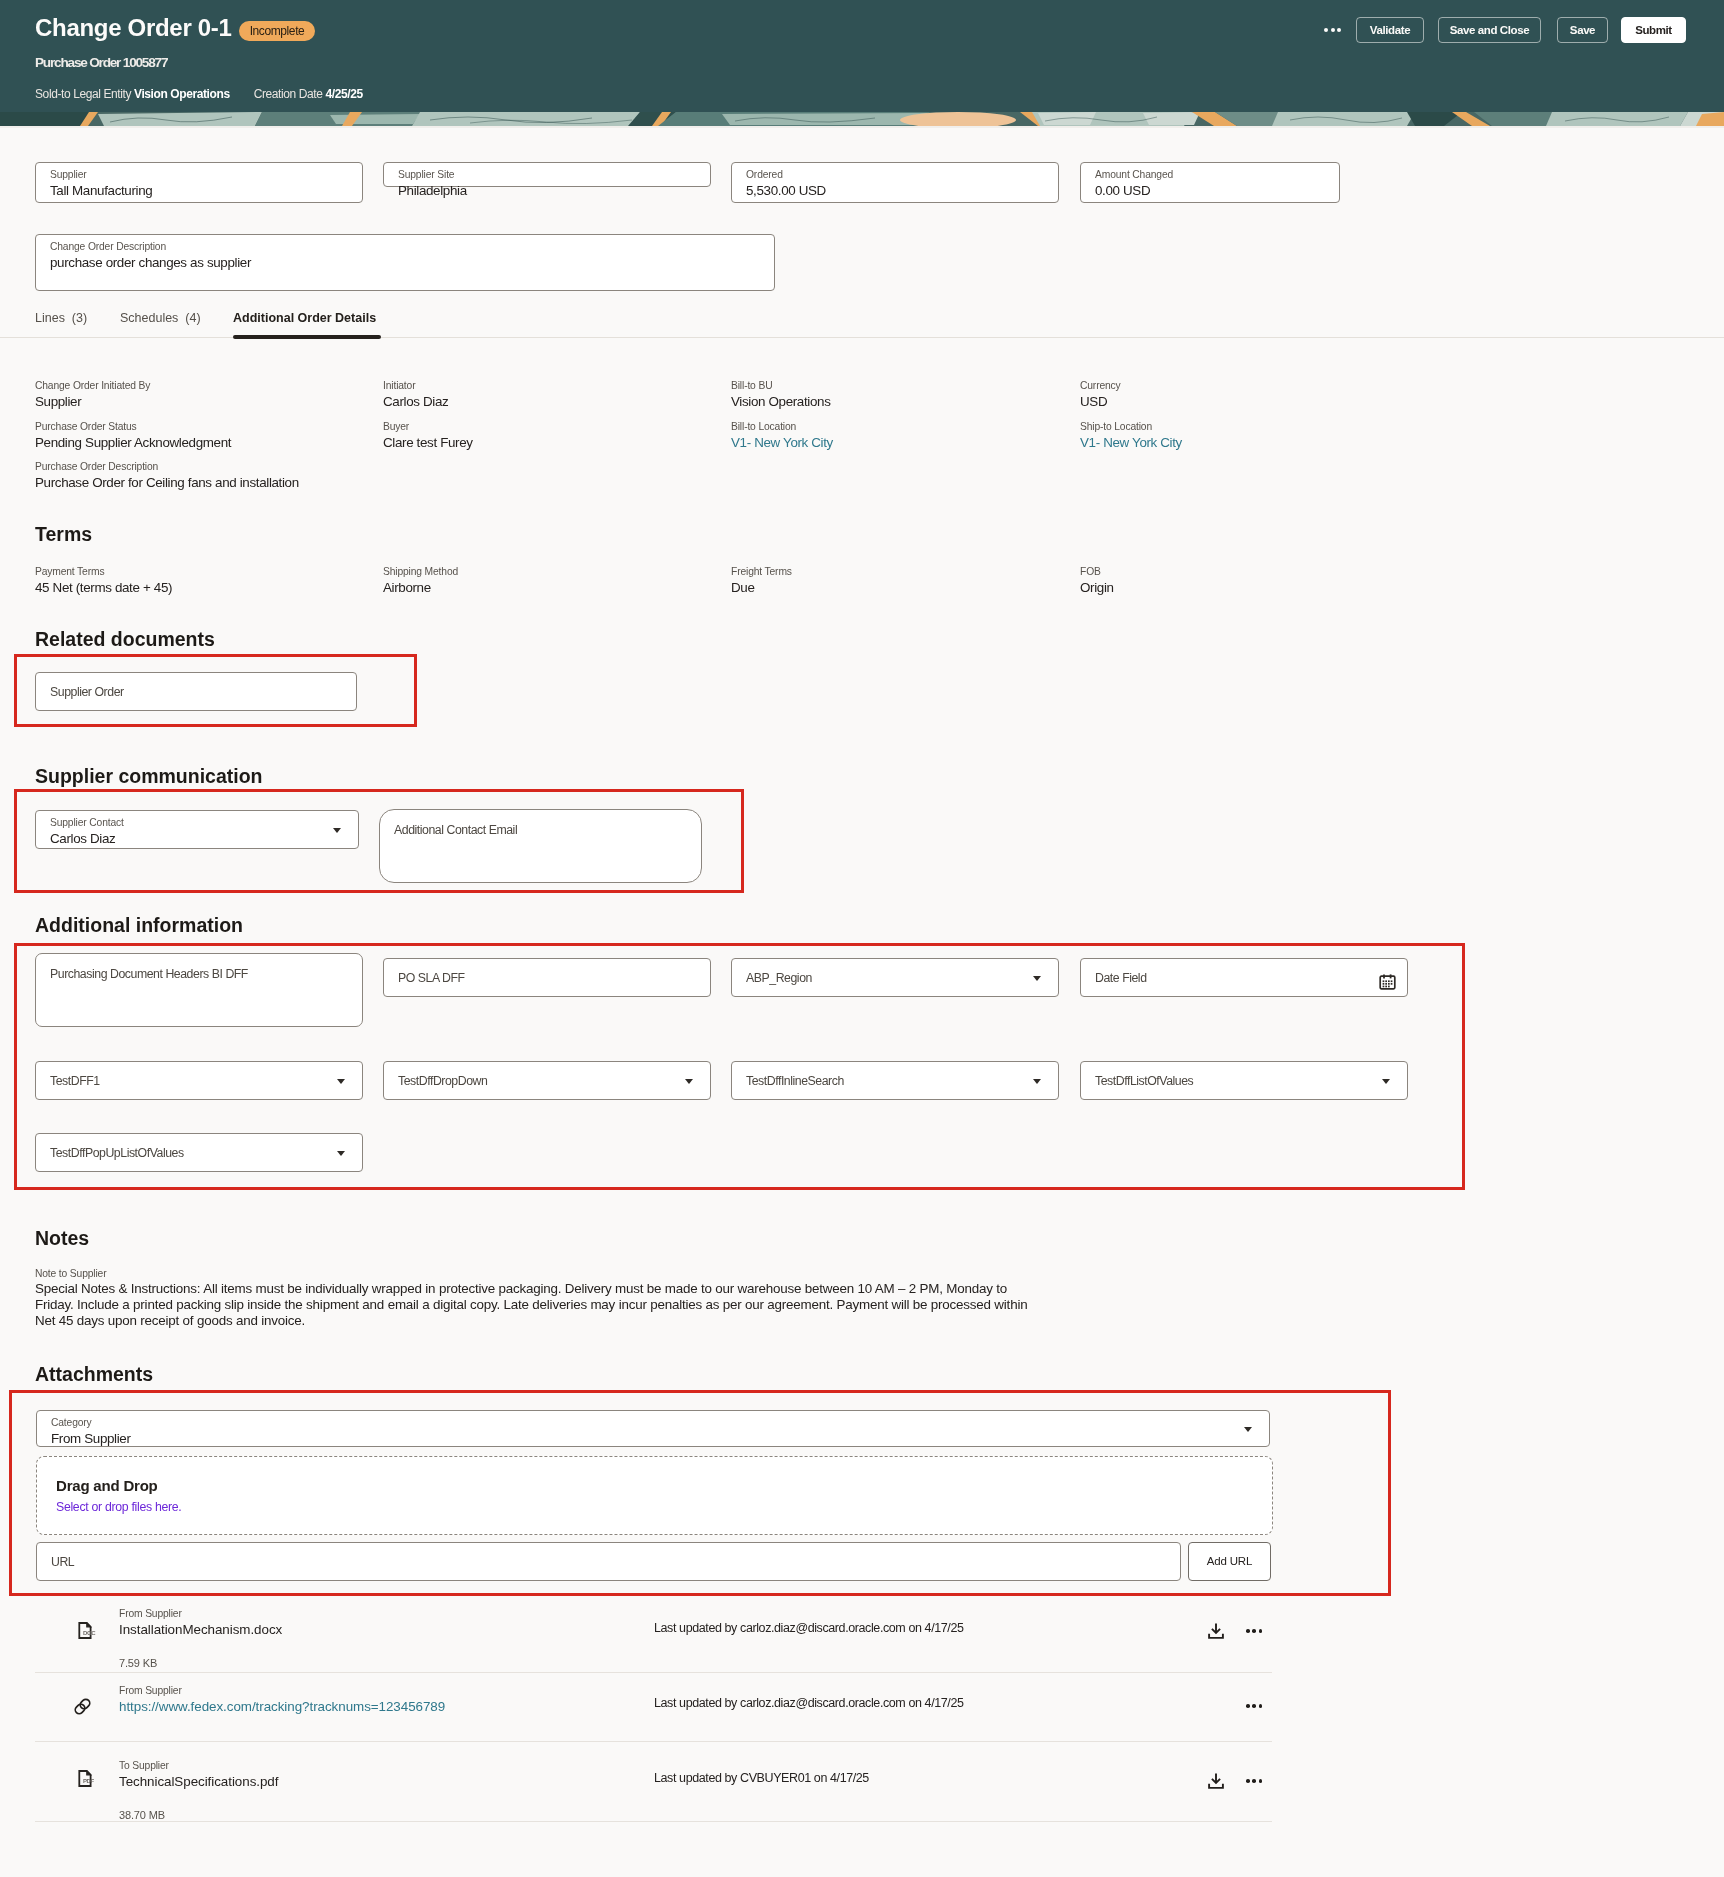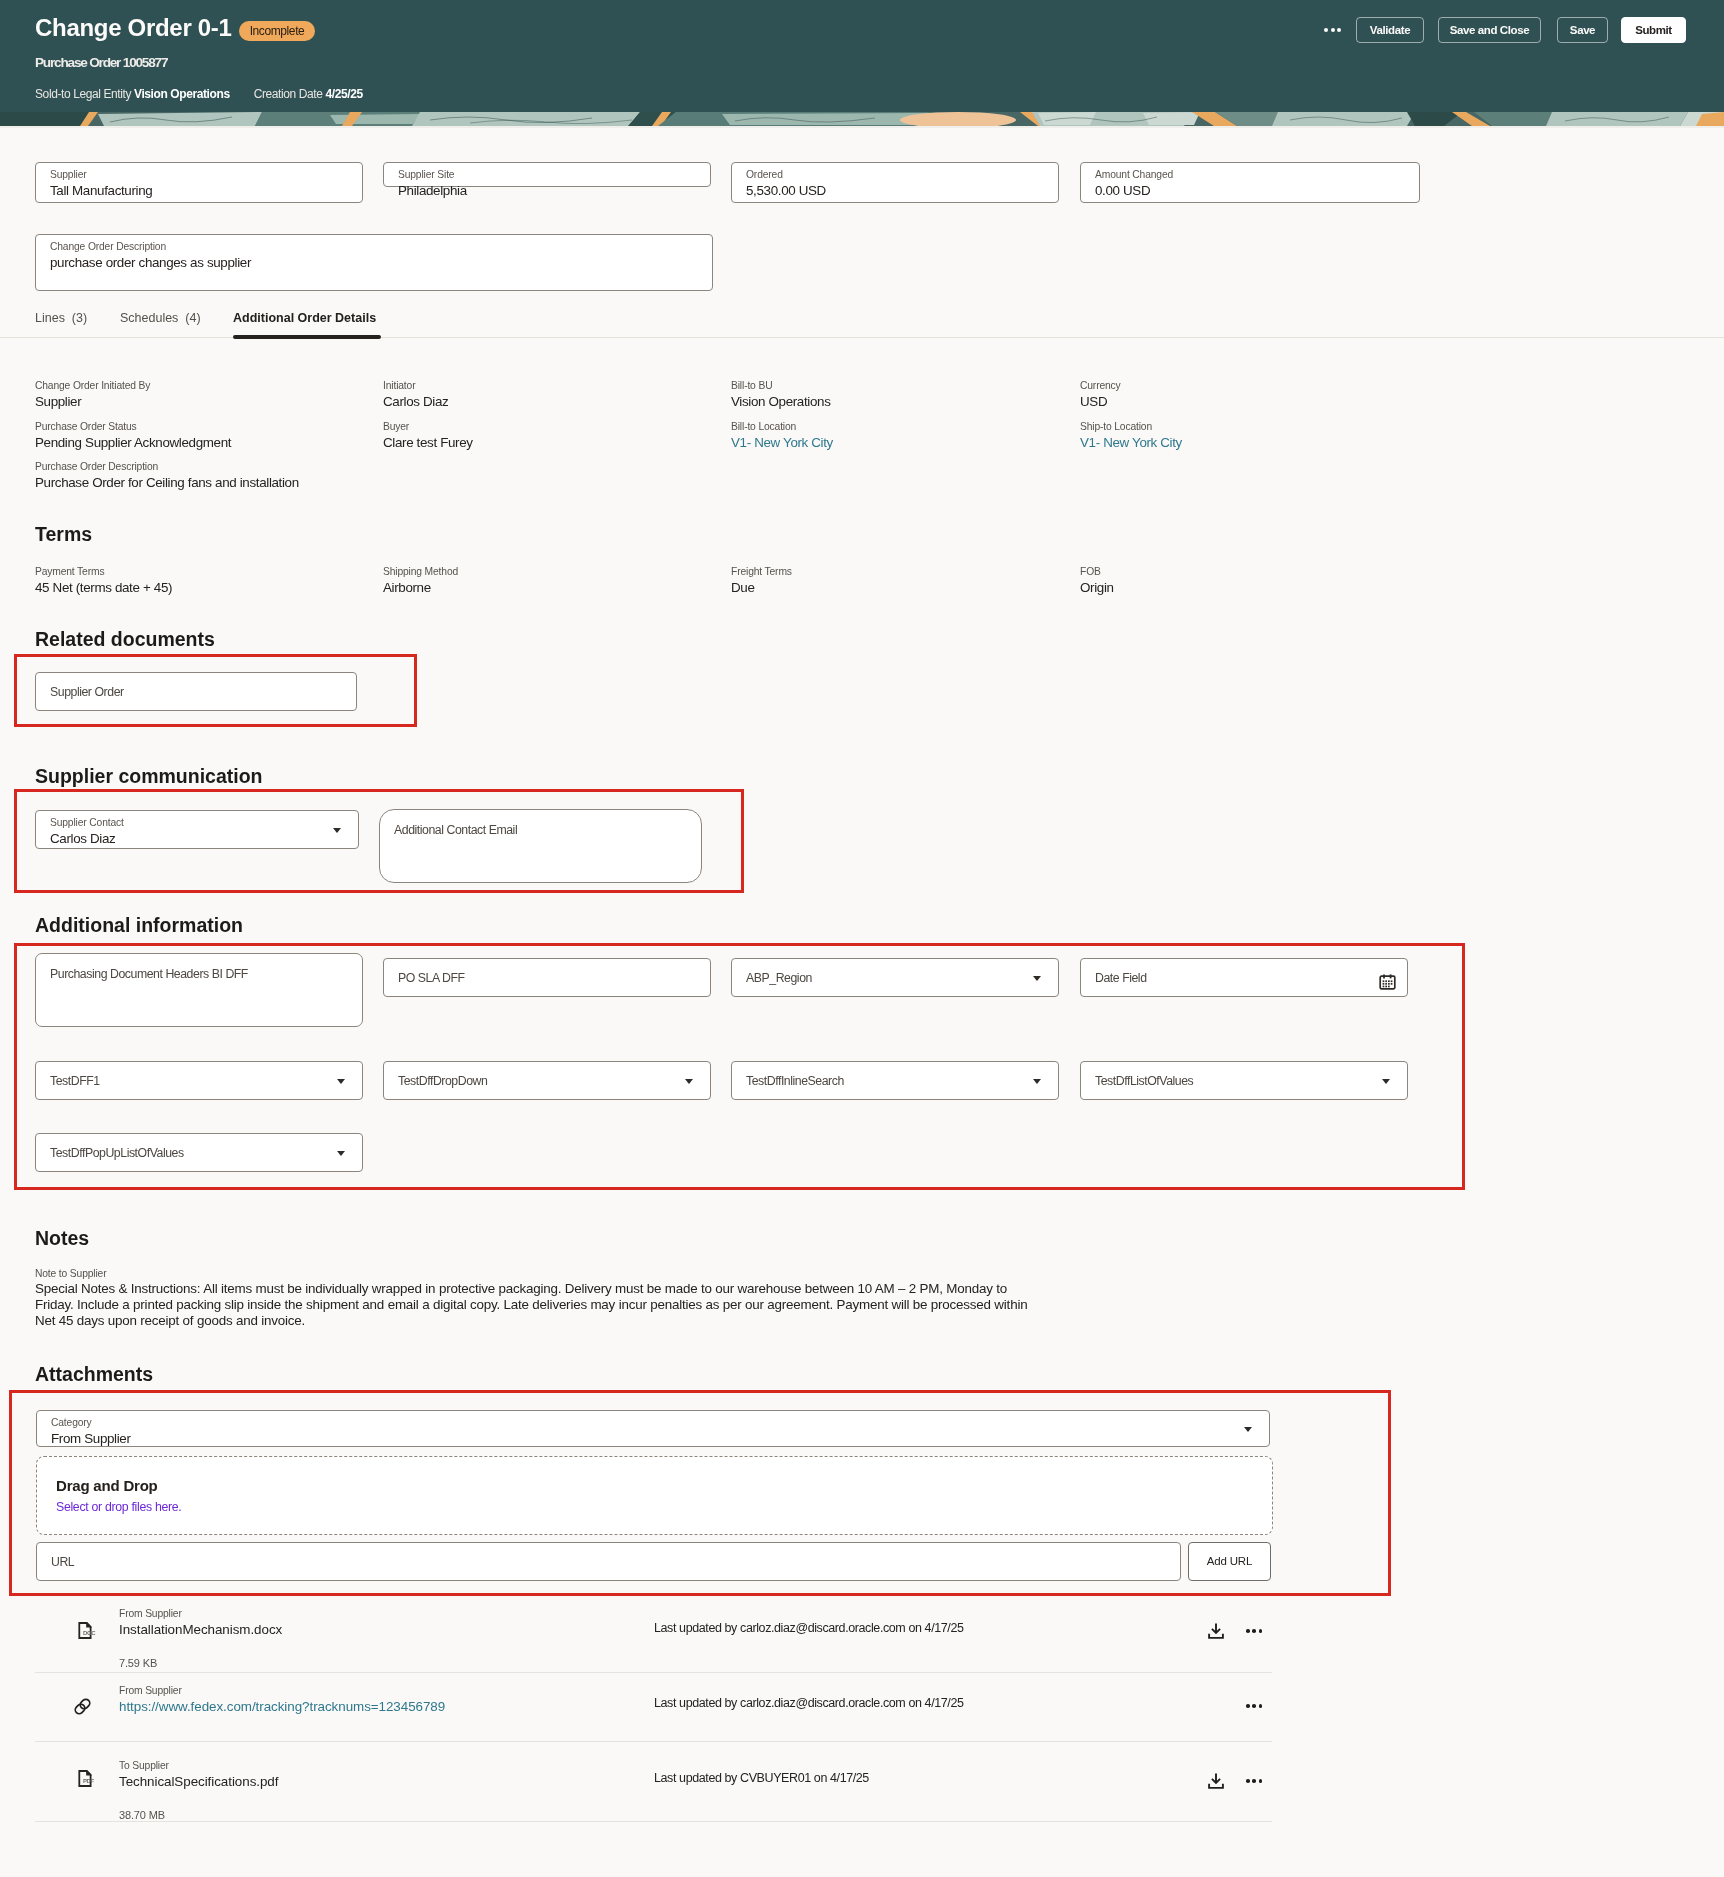--- a/index.html
+++ b/index.html
@@ -106,25 +106,25 @@
       <span class="val">Tall Manufacturing</span>
     </div>
   <div class="field" style="left:383px;top:162px;width:328px;height:25px">
       <span class="lab">Supplier Site</span>
       <span class="val">Philadelphia</span>
     </div>
   <div class="field" style="left:731px;top:162px;width:328px;height:41px">
       <span class="lab">Ordered</span>
       <span class="val">5,530.00 USD</span>
     </div>
-  <div class="field" style="left:1080px;top:162px;width:340px;height:41px">
+  <div class="field" style="left:1080px;top:162px;width:260px;height:41px">
       <span class="lab">Amount Changed</span>
       <span class="val">0.00 USD</span>
     </div>
-  <div class="field" style="left:35px;top:234px;width:678px;height:57px">
+  <div class="field" style="left:35px;top:234px;width:740px;height:57px">
       <span class="lab">Change Order Description</span>
       <span class="val">purchase order changes as supplier</span>
     </div>
 
   <div class="tab" style="left:35px">Lines&nbsp;&nbsp;(3)</div>
   <div class="tab" style="left:120px">Schedules&nbsp;&nbsp;(4)</div>
   <div class="tabact" style="left:233px">Additional Order Details</div>
   <div class="abs" style="left:0;top:337px;width:1724px;height:1px;background:#e4e0da"></div>
   <div class="abs" style="left:233px;top:335px;width:148px;height:4px;border-radius:2px;background:#25211d"></div>
 

